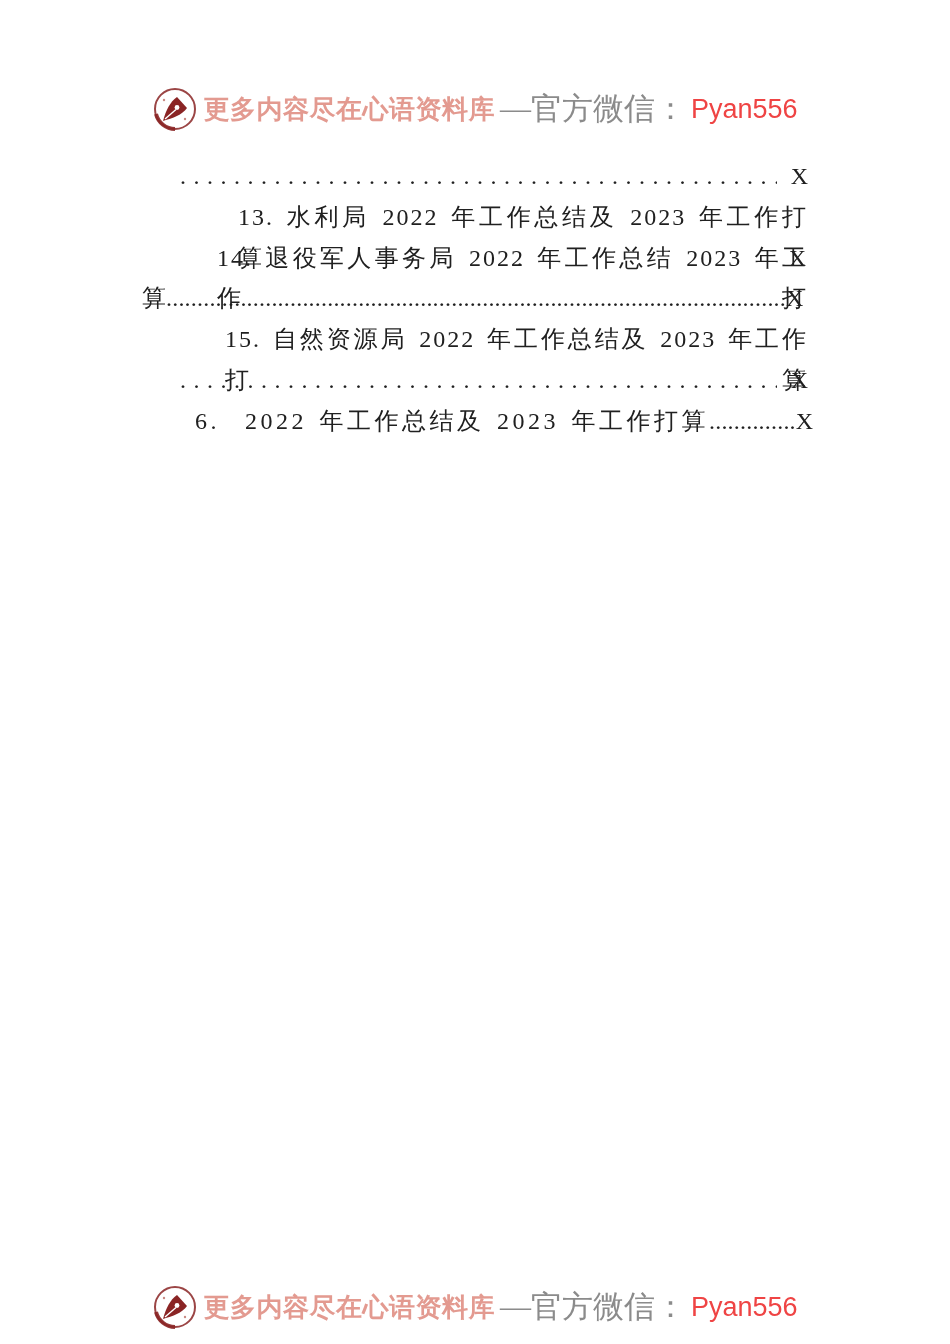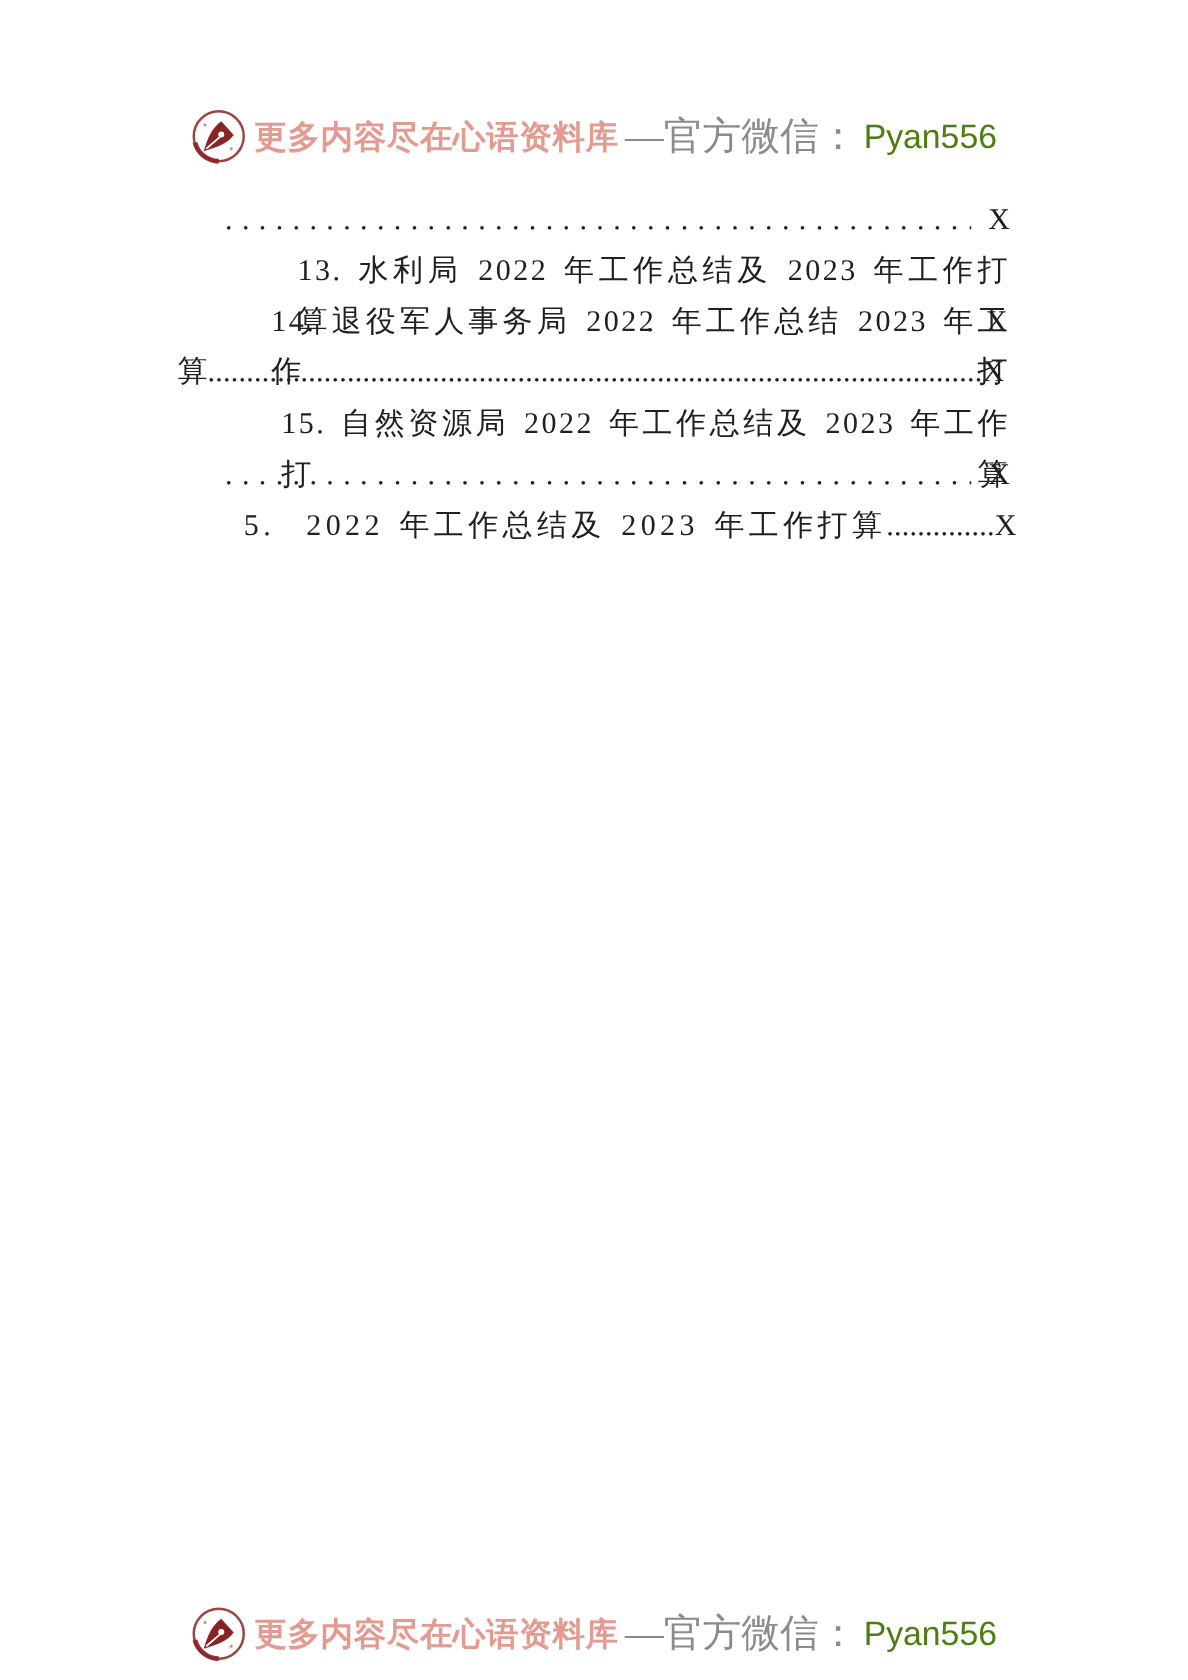--- a/index.html
+++ b/index.html
@@ -33,21 +33,21 @@
     font-size: 26px;
     font-weight: bold;
     letter-spacing: 0.5px;
   }
   .wx-label {
     color: #8b8b8b;
     font-size: 31px;
     font-weight: 500;
   }
   .wx-id {
-    color: #4d7c0f;
+    color: #ef4444;
     font-size: 27px;
     font-family: "Liberation Sans", "DejaVu Sans", sans-serif;
     text-align: center;
   }
 
   
   .content {
     position: absolute;
     left: 142px; top: 156px;
     width: 666px;
@@ -129,21 +129,21 @@
       <span>15. 自然资源局 2022 年工作总结及 2023 年工作打算</span>
     </div>
 
     <div class="line leaderline">
       <span class="ld-sparse">..................................................</span>
       <span class="pg pg-gap">X</span>
     </div>
 
 
     <div class="line l789">
-      <span class="t-pre spaced">5.  2022 年工作总结及 2023 年工作打算</span><span class="ld-dense">..............</span><span class="pg">X</span>
+      <span class="t-pre spaced">6.  2022 年工作总结及 2023 年工作打算</span><span class="ld-dense">..............</span><span class="pg">X</span>
     </div>
 
 
   </div>
 
   <div class="banner footer">
     <span class="logo">
       <svg width="46" height="46" viewBox="0 0 46 46">
         <circle cx="23" cy="23" r="20" fill="none" stroke="#8a2424" stroke-width="2" opacity="0.85"></circle>
         <path d="M4 28 A20 20 0 0 0 23 43" fill="none" stroke="#8a2424" stroke-width="4" opacity="0.9"></path>

